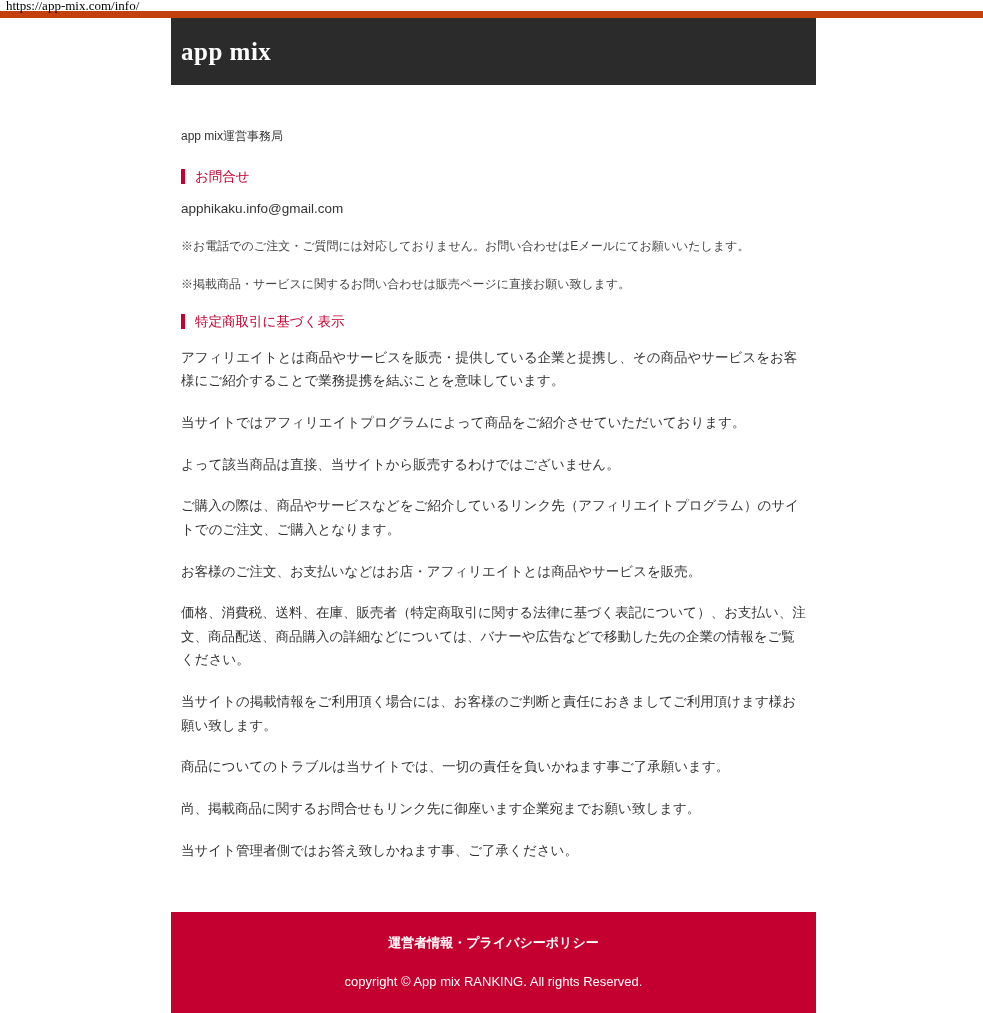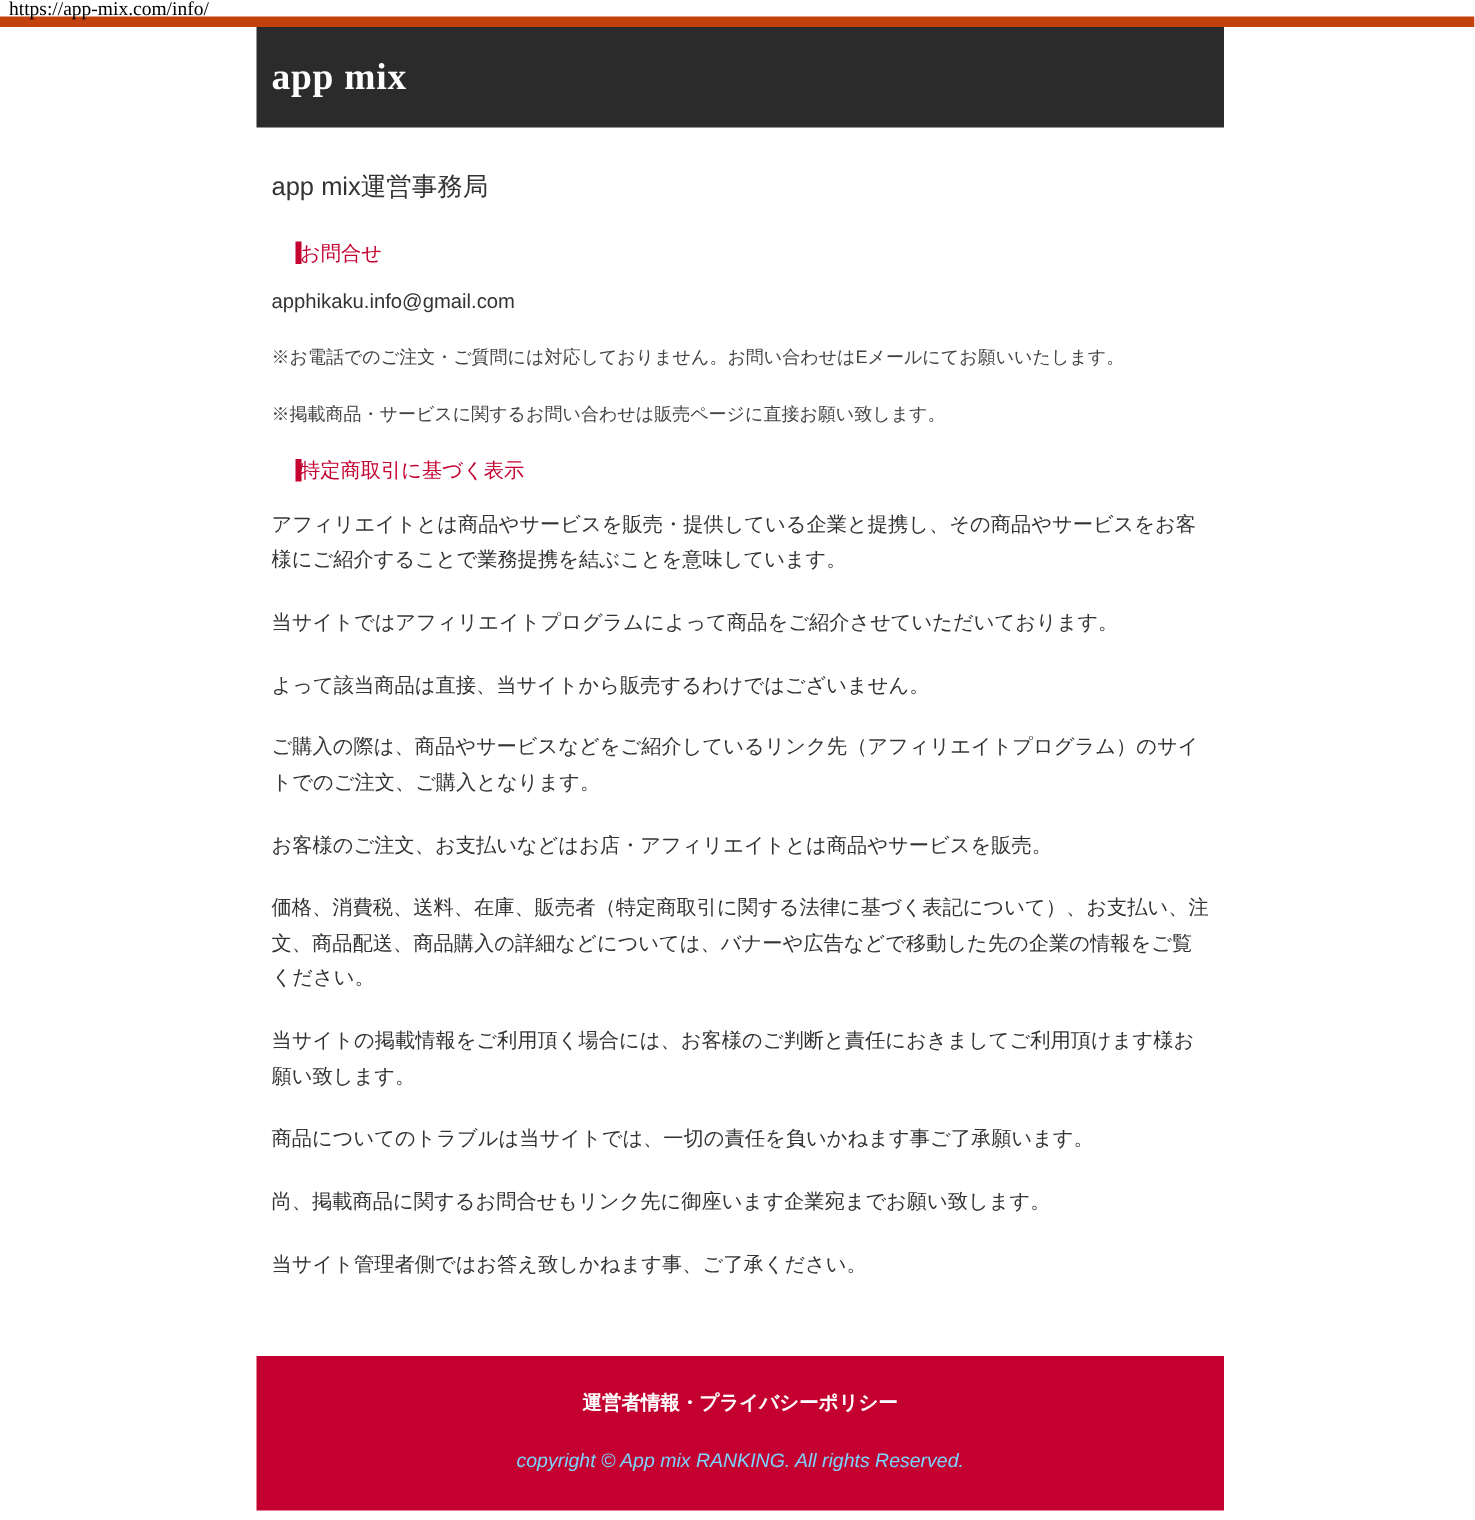--- a/index.html
+++ b/index.html
@@ -56,31 +56,31 @@
     font-weight: bold;
     font-size: 25px;
     color: #ffffff;
     letter-spacing: 0.5px;
   }
   main.content {
     padding: 18px 10px 0 10px;
     box-sizing: border-box;
   }
   .lead {
-    font-size: 17px;
+    font-size: 12px;
     color: #333;
-    margin: 8px 0 22px 0;
+    margin: 24px 0 22px 0;
     line-height: 1.6;
   }
   h2.section-head {
     font-size: 13.5px;
     color: #c3002f;
     font-weight: normal;
-    margin: 0 0 14px 16px;
-    padding-left: 3px;
+    margin: 0 0 14px 0;
+    padding-left: 14px;
     position: relative;
     line-height: 1.4;
   }
   h2.section-head::before {
     content: "";
     position: absolute;
     left: 0;
     top: 1px;
     width: 4px;
     height: 15px;
@@ -120,22 +120,21 @@
     font-size: 13px;
     font-weight: bold;
     margin-bottom: 22px;
   }
   footer .footer-links a {
     color: #ffffff;
     text-decoration: none;
   }
   footer .copyright {
     font-size: 13px;
-    color: #7dd3fc;
-    font-style: italic;
+    color: #ffffff;
   }
 </style>
 </head>
 <body>
 
 <div class="urlbar">
   <span class="url">https://app-mix.com/info/</span>
 </div>
 
 <div class="page">

